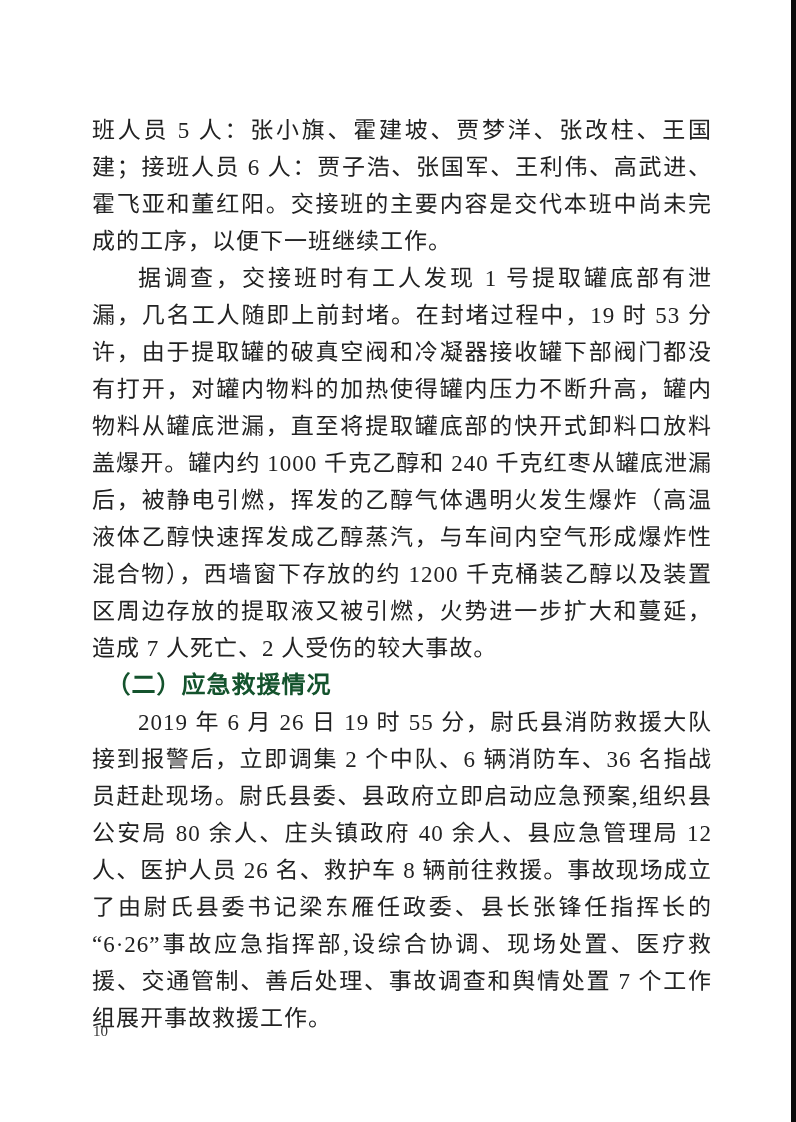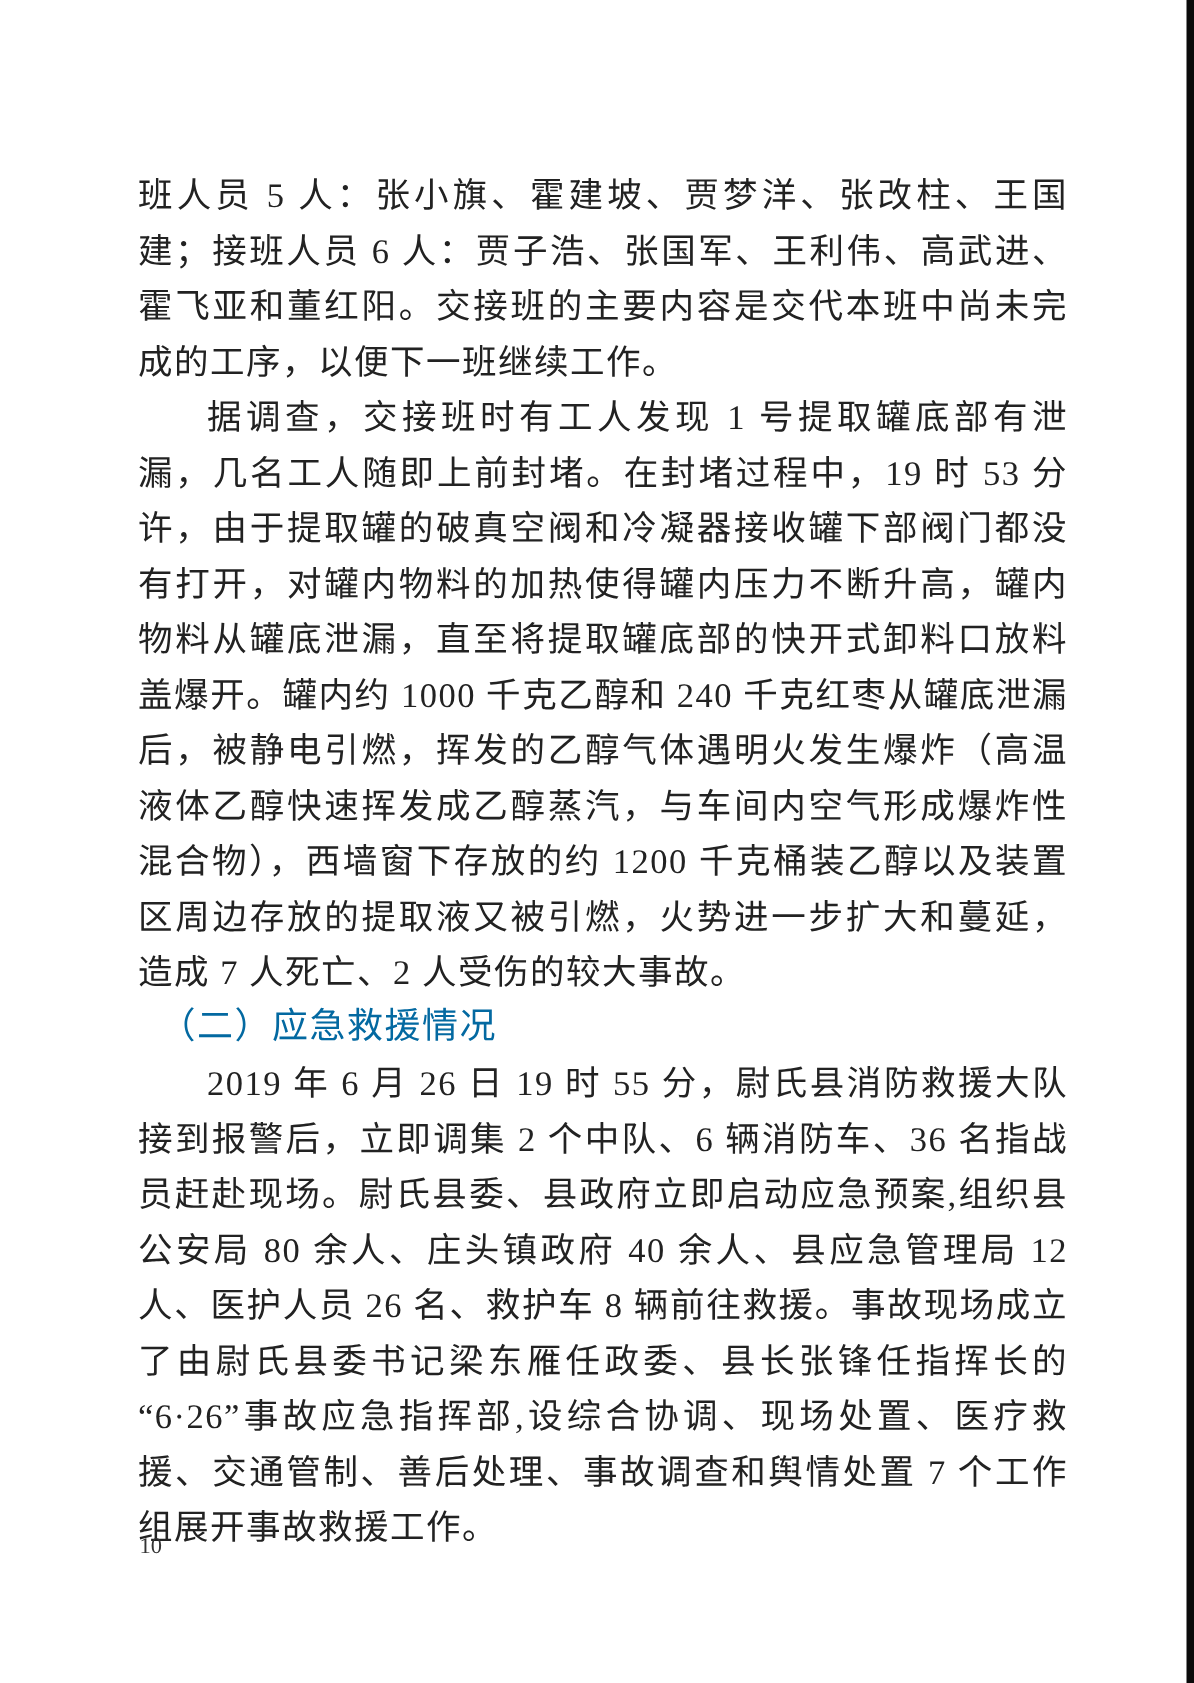--- a/index.html
+++ b/index.html
@@ -40,24 +40,24 @@
     text-indent: 2em;
     color: #222222;
   }
   .body-text.no-indent {
     text-indent: 0;
   }
   .section-heading {
     margin: 0;
     font-size: 24px;
     line-height: 37px;
-    font-weight: normal;
+    font-weight: bold;
     letter-spacing: 1px;
     text-indent: 0.6em;
-    color: #0369a1;
+    color: #14532d;
   }
   .page-footer {
     position: absolute;
     left: 93px;
     top: 1022px;
   }
   .page-number {
     font-size: 15px;
     color: #333333;
     font-family: "Liberation Serif", "DejaVu Serif", serif;

